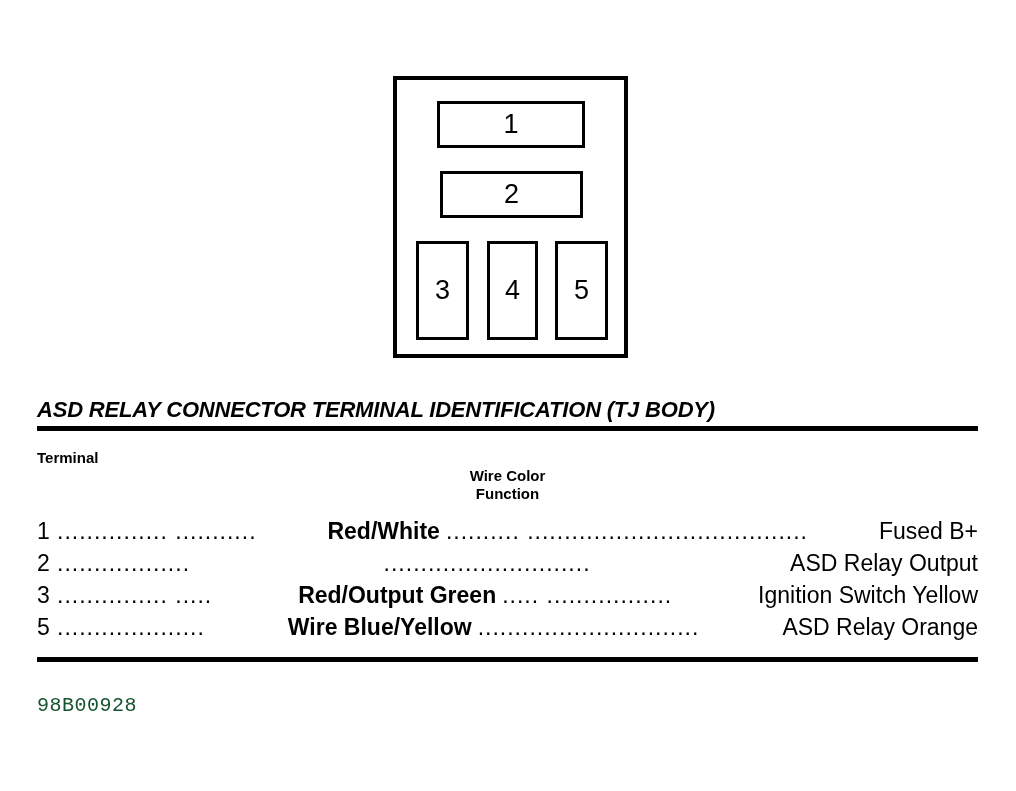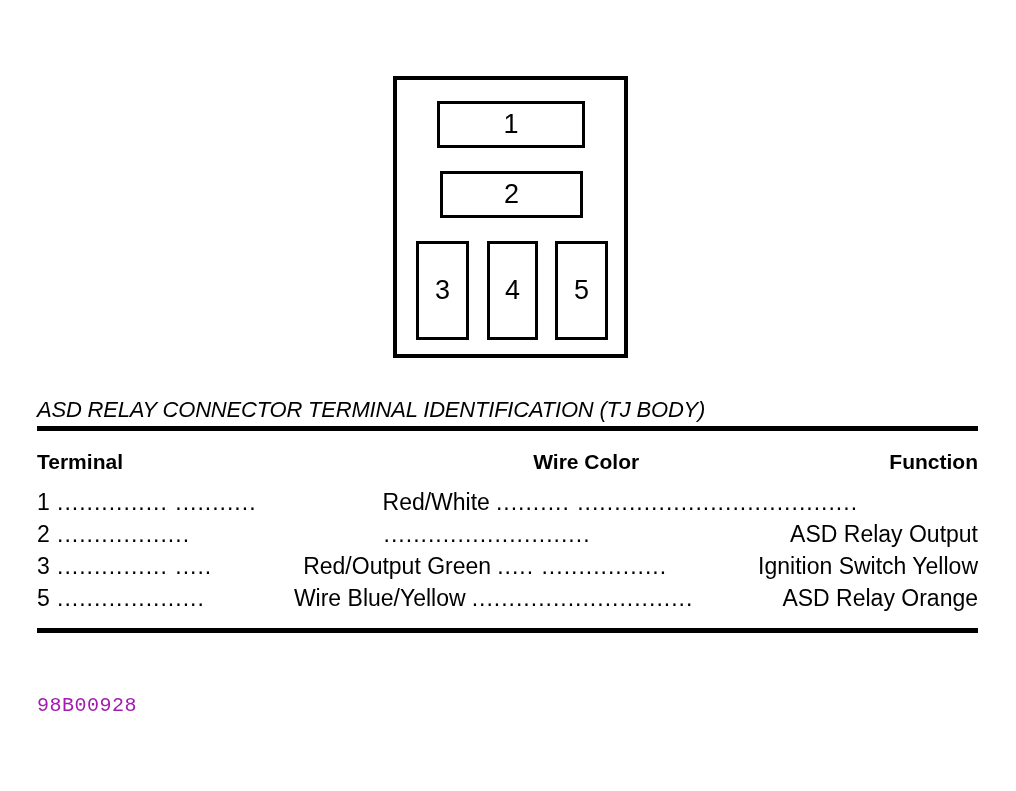--- a/index.html
+++ b/index.html
@@ -53,41 +53,42 @@
 
   
   #table-block {
     position: absolute;
     left: 37px;
     top: 398px;
     width: 941px;
   }
   #table-title {
     font-size: 22px;
-    font-weight: normal;
+    font-weight: bold;
     font-style: italic;
     letter-spacing: -0.2px;
     white-space: nowrap;
     line-height: 1.05;
   }
   .rule-thick {
     height: 5px;
     background: #000000;
     margin-top: 5px;
   }
   #column-headers {
     display: flex;
     margin-top: 18px;
-    font-size: 21px;
+    font-size: 15px;
     font-weight: bold;
     line-height: 1.2;
+    flex-direction: column;
   }
   #header-terminal { width: 246px; flex: none; }
   #header-wire-color { flex: 1 1 auto; text-align: center; }
-  #header-function { flex: none; text-align: right; }
+  #header-function { flex: none; text-align: center; }
 
   #terminal-rows {
     margin-top: 12px;
     font-size: 23px;
     line-height: 32px;
   }
   .terminal-row {
     display: flex;
     align-items: baseline;
     white-space: nowrap;
@@ -102,41 +103,42 @@
     overflow: hidden;
     white-space: nowrap;
     font-size: 23px;
     letter-spacing: 1px;
     color: #000000;
     min-width: 10px;
   }
   .cell-wire-color {
     flex: none;
     padding: 0 6px;
+    font-weight: bold;
   }
   .cell-function {
     flex: none;
     padding-left: 6px;
     text-align: right;
   }
   #rule-bottom {
     height: 5px;
     background: #000000;
     margin-top: 14px;
   }
 
   
   #figure-code {
     position: absolute;
     left: 37px;
     top: 694px;
     font-family: "Liberation Mono", monospace;
     font-size: 20px;
     letter-spacing: 0.5px;
-    color: #a21caf;
+    color: #14532d;
   }
 </style>
 </head>
 <body>
 
 <div id="connector-diagram">
   <div class="terminal-box" id="terminal-box-1">
     <span class="terminal-label">1</span>
   </div>
   <div class="terminal-box" id="terminal-box-2">
@@ -164,20 +166,21 @@
     <div id="header-function">Function</div>
   </div>
 
   <div id="terminal-rows">
 
     <div class="terminal-row">
       <span class="cell-terminal">1</span>
       <span class="leader">............... ...........</span>
       <span class="cell-wire-color">Red/White</span>
       <span class="leader">.......... ......................................</span>
+      <span class="cell-function">Fused B+</span>
     </div>
 
     <div class="terminal-row">
       <span class="cell-terminal">2</span>
       <span class="leader">..................</span>
       <span class="leader">............................</span>
       <span class="cell-function">ASD Relay Output</span>
     </div>
 
     <div class="terminal-row">

